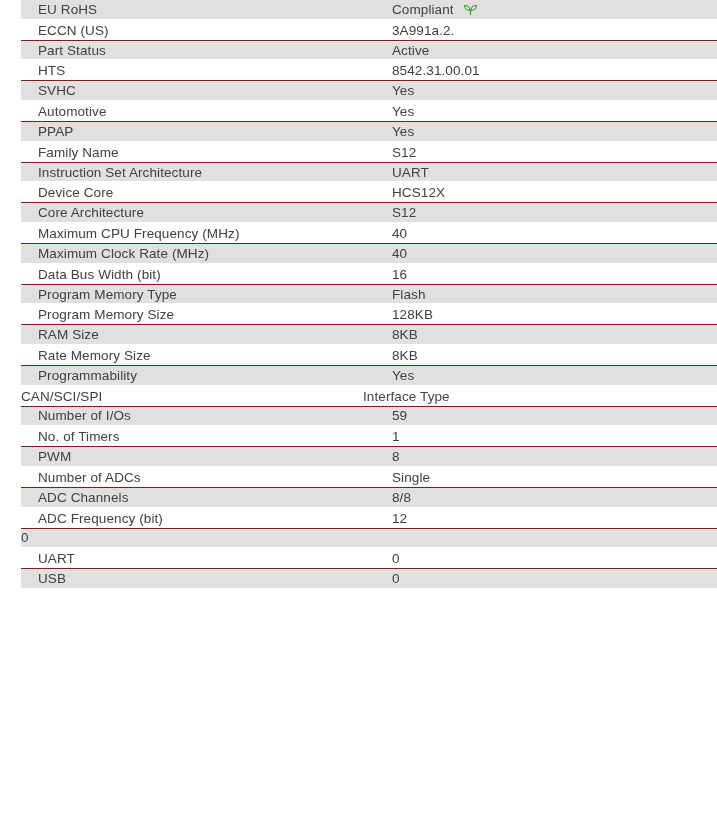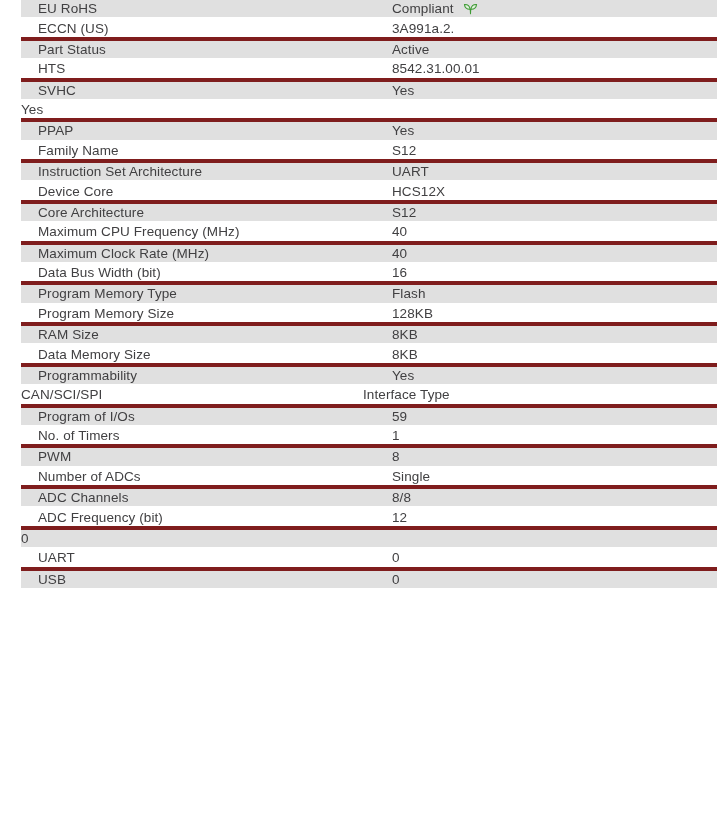--- a/index.html
+++ b/index.html
@@ -18,21 +18,21 @@
     padding-left: 21px;
   }
   .row {
     flex: 1 1 0;
     display: flex;
     align-items: center;
     background: var(--row-bg, #ffffff);
   }
   .row.shaded {
     background: var(--shaded-bg, #e0e0e0);
-    border-top: 4px solid #7f1d1d;
+    border-top: 1px solid #7f1d1d;
     border-bottom: 2px solid #ffffff;
   }
   .row.shaded:first-child { border-top: none; }
   .cell.label {
     width: 371px;
     flex: 0 0 371px;
     padding-left: 17px;
     font-size: 13.5px;
     color: var(--text-color, #414042);
     letter-spacing: 0.1px;
@@ -103,20 +103,21 @@
 
   <div class="row shaded">
     <div class="cell label">SVHC</div>
     <div class="cell value">
       <span>Yes</span>
 
     </div>
   </div>
 
   <div class="row">
+    <div class="cell label">Automotive</div>
     <div class="cell value">
       <span>Yes</span>
 
     </div>
   </div>
 
   <div class="row shaded">
     <div class="cell label">PPAP</div>
     <div class="cell value">
       <span>Yes</span>
@@ -198,21 +199,21 @@
 
   <div class="row shaded">
     <div class="cell label">RAM Size</div>
     <div class="cell value">
       <span>8KB</span>
 
     </div>
   </div>
 
   <div class="row">
-    <div class="cell label">Data Memory Size</div>
+    <div class="cell label">Rate Memory Size</div>
     <div class="cell value">
       <span>8KB</span>
 
     </div>
   </div>
 
   <div class="row shaded">
     <div class="cell label">Programmability</div>
     <div class="cell value">
       <span>Yes</span>
@@ -222,21 +223,21 @@
 
   <div class="row">
     <div class="cell value">
       <span>CAN/SCI/SPI</span>
 
     </div>
     <div class="cell label">Interface Type</div>
   </div>
 
   <div class="row shaded">
-    <div class="cell label">Program of I/Os</div>
+    <div class="cell label">Number of I/Os</div>
     <div class="cell value">
       <span>59</span>
 
     </div>
   </div>
 
   <div class="row">
     <div class="cell label">No. of Timers</div>
     <div class="cell value">
       <span>1</span>

